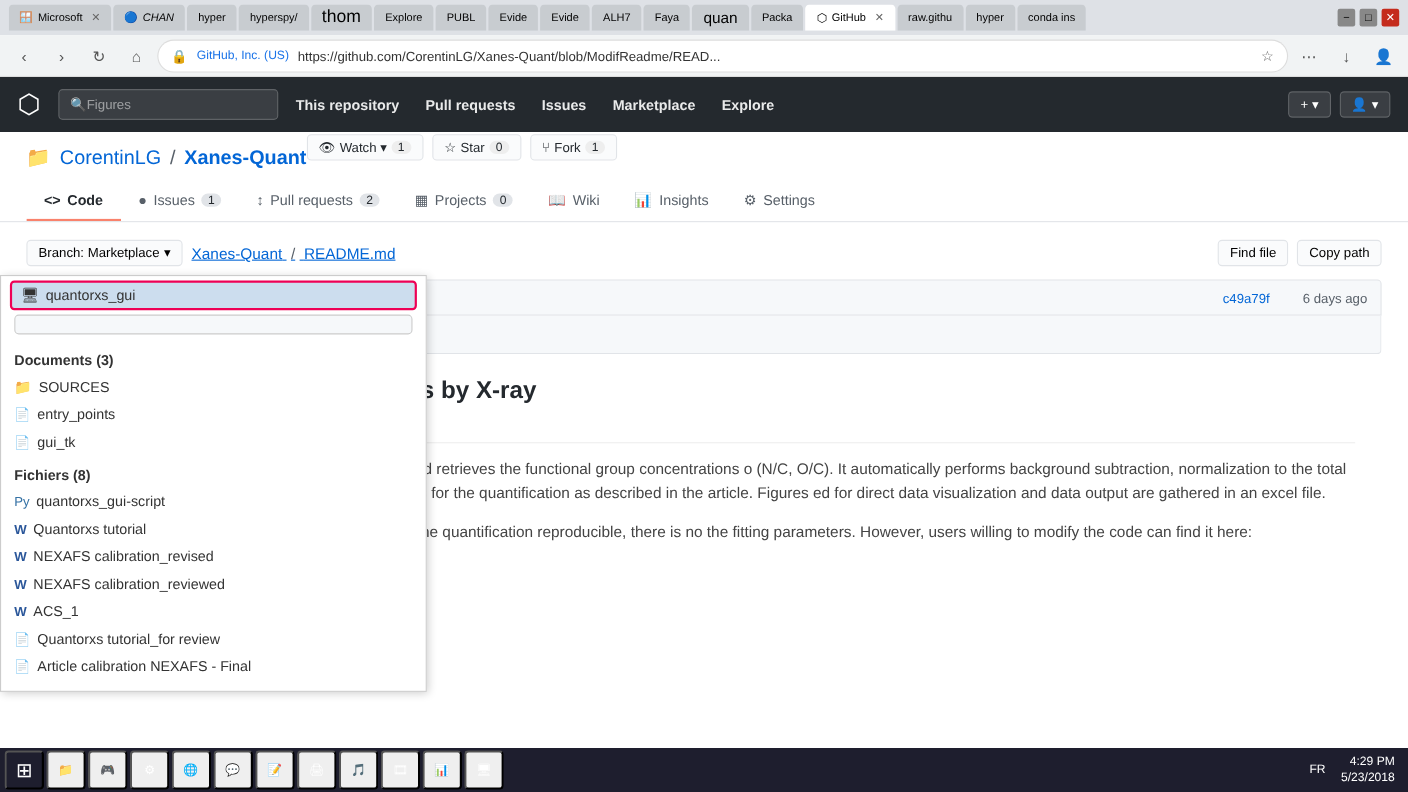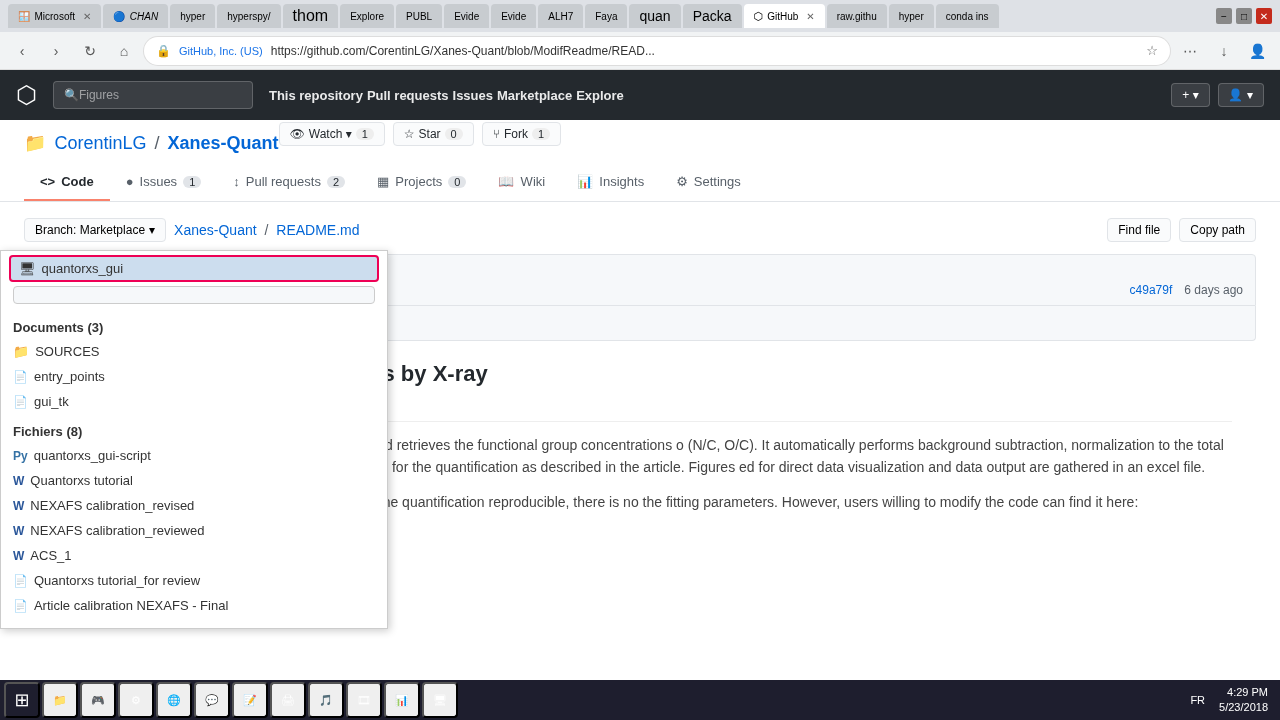--- a/index.html
+++ b/index.html
@@ -22,21 +22,21 @@
     .browser-controls { background: #f1f3f4; height: 38px; display: flex; align-items: center; padding: 0 8px; gap: 6px; border-bottom: 1px solid #ddd; }
     .nav-btn { width: 28px; height: 28px; border-radius: 50%; border: none; background: none; cursor: pointer; display: flex; align-items: center; justify-content: center; font-size: 14px; color: #555; }
     .address-bar { flex: 1; height: 28px; border-radius: 14px; border: none; background: #fff; padding: 0 12px; font-size: 12px; display: flex; align-items: center; box-shadow: 0 0 0 1px #ddd; gap: 8px; }
     .address-text { flex: 1; font-size: 12px; color: #333; overflow: hidden; text-overflow: ellipsis; white-space: nowrap; }
     .address-icons { display: flex; gap: 6px; color: #666; font-size: 13px; }
 
     
     .gh-header { background: #24292e; height: 50px; display: flex; align-items: center; padding: 0 16px; gap: 16px; }
     .gh-logo { color: #fff; font-size: 24px; }
     .gh-search { background: rgba(255,255,255,0.1); border: 1px solid rgba(255,255,255,0.2); border-radius: 4px; height: 28px; width: 200px; padding: 0 10px; color: #fff; font-size: 12px; display: flex; align-items: center; }
-    .gh-nav { display: flex; gap: 4px; color: #fff; font-size: 13px; font-weight: 600; }
+    .gh-nav { display: flex; gap: 24px; color: #fff; font-size: 13px; font-weight: 600; }
     .gh-nav span { cursor: pointer; opacity: 0.9; }
     .gh-actions { margin-left: auto; display: flex; align-items: center; gap: 8px; }
     .gh-btn-sm { background: rgba(255,255,255,0.1); border: 1px solid rgba(255,255,255,0.2); border-radius: 4px; color: #fff; font-size: 12px; padding: 4px 10px; cursor: pointer; display: flex; align-items: center; gap: 4px; }
 
     
     .repo-header { padding: 12px 24px 0; border-bottom: 1px solid #e1e4e8; }
     .repo-title { display: flex; align-items: center; gap: 8px; margin-bottom: 10px; font-size: 18px; }
     .repo-title a { color: #0366d6; text-decoration: none; }
     .repo-title .sep { color: #586069; }
     .repo-actions { display: flex; gap: 8px; float: right; margin-top: -28px; }
@@ -44,21 +44,21 @@
     .repo-action-btn .count { background: #eee; border-radius: 10px; padding: 0 6px; font-size: 11px; }
     .repo-tabs { display: flex; gap: 0; }
     .repo-tab { padding: 10px 16px; font-size: 13px; color: #586069; cursor: pointer; border-bottom: 2px solid transparent; display: flex; align-items: center; gap: 6px; }
     .repo-tab.active { color: #24292e; border-bottom-color: #f9826c; font-weight: 600; }
     .badge { background: #e1e4e8; border-radius: 10px; padding: 0 6px; font-size: 11px; color: #24292e; }
     .file-area { flex: 1; padding: 16px 24px; overflow-y: auto; }
     
     
     .breadcrumb-bar { display: flex; align-items: center; gap: 8px; margin-bottom: 12px; }
     .branch-selector { border: 1px solid #e1e4e8; border-radius: 4px; padding: 4px 10px; font-size: 12px; background: #fafbfc; cursor: pointer; display: flex; align-items: center; gap: 4px; }
-    .breadcrumb { font-size: 14px; color: #0366d6; }
+    .breadcrumb { font-size: 14px; color: #0366d6; text-decoration: underline; }
     .breadcrumb .sep { color: #586069; margin: 0 4px; }
     .file-actions { margin-left: auto; display: flex; gap: 8px; }
     .file-btn { border: 1px solid #e1e4e8; border-radius: 4px; padding: 4px 10px; font-size: 12px; background: #fafbfc; cursor: pointer; }
     .file-box-btn { background: none; border: 1px solid #e1e4e8; border-radius: 4px; padding: 3px 8px; font-size: 12px; cursor: pointer; color: #24292e; }
     .file-commit { font-size: 13px; color: #586069; }
     
     
     .readme-content { padding: 20px 24px; }
     .readme-content h1 { font-size: 22px; margin-bottom: 12px; color: #24292e; border-bottom: 1px solid #eee; padding-bottom: 8px; }
     .readme-content p { color: #444; line-height: 1.6; margin-bottom: 12px; font-size: 14px; }
@@ -118,21 +118,21 @@
       <div class="tab inactive">
         <span style="font-size:10px;">ALH7</span>
       </div>
       <div class="tab inactive">
         <span style="font-size:10px;">Faya</span>
       </div>
       <div class="tab inactive">
         <span style="font-size:14px;">quan</span>
       </div>
       <div class="tab inactive">
-        <span style="font-size:14px;">Packa</span>
+        <span style="font-size:10px;">Packa</span>
       </div>
       <div class="tab active">
         <span>⬡</span>
         <span style="font-size:10px;">GitHub</span>
         <span class="tab-close">✕</span>
       </div>
       <div class="tab inactive">
         <span style="font-size:10px;">raw.githu</span>
       </div>
       <div class="tab inactive">
@@ -263,23 +263,23 @@
           <span>README.md</span>
         </div>
         <div class="file-actions">
           <button class="file-btn">Find file</button>
           <button class="file-btn">Copy path</button>
         </div>
       </div>
 
       <div style="border:1px solid #e1e4e8; border-radius:4px 4px 0 0; background:#f6f8fa; padding:8px 12px; display:flex; align-items:center; gap:8px;">
         <span class="file-commit">me file to include a tutorial of what the program do...</span>
-        <span style="margin-left:auto; display:flex; gap:12px; align-items:flex-end;">
+        <span style="margin-left:auto; display:flex; gap:30px; align-items:flex-start;">
           <a style="color:#0366d6;font-size:12px;">c49a79f</a>
-          <span style="color:#586069;font-size:12px;margin-top:20px;">6 days ago</span>
+          <span style="color:#586069;font-size:12px;">6 days ago</span>
         </span>
       </div>
 
       <div style="border:1px solid #e1e4e8; border-top:none; border-radius:0 0 4px 4px; background:#f6f8fa; padding:6px 12px; display:flex; gap:6px; align-items:center;">
         <button class="file-box-btn">Raw</button>
         <button class="file-box-btn">Blame</button>
         <button class="file-box-btn">History</button>
         <span style="margin-left:8px;">⊡</span>
         <span style="margin-left:4px;">✏</span>
         <span style="margin-left:4px;">🗑</span>
@@ -315,21 +315,21 @@
         <span style="color:#888;font-size:12px;">📄</span>
         <span>entry_points</span>
       </div>
       <div class="sidebar-item">
         <span style="color:#888;font-size:12px;">📄</span>
         <span>gui_tk</span>
       </div>
 
       <div class="sidebar-section-title">Fichiers (8)</div>
       <div class="sidebar-item">
-        <span style="color:#3572A5;font-size:12px;font-weight:bold;">Py</span>
+        <span style="color:#3572A5;font-size:12px;font-weight:normal;">Py</span>
         <span>quantorxs_gui-script</span>
       </div>
       <div class="sidebar-item">
         <span style="color:#2b579a;font-size:12px;font-weight:bold;">W</span>
         <span>Quantorxs tutorial</span>
       </div>
       <div class="sidebar-item">
         <span style="color:#2b579a;font-size:12px;font-weight:bold;">W</span>
         <span>NEXAFS calibration_revised</span>
       </div>

